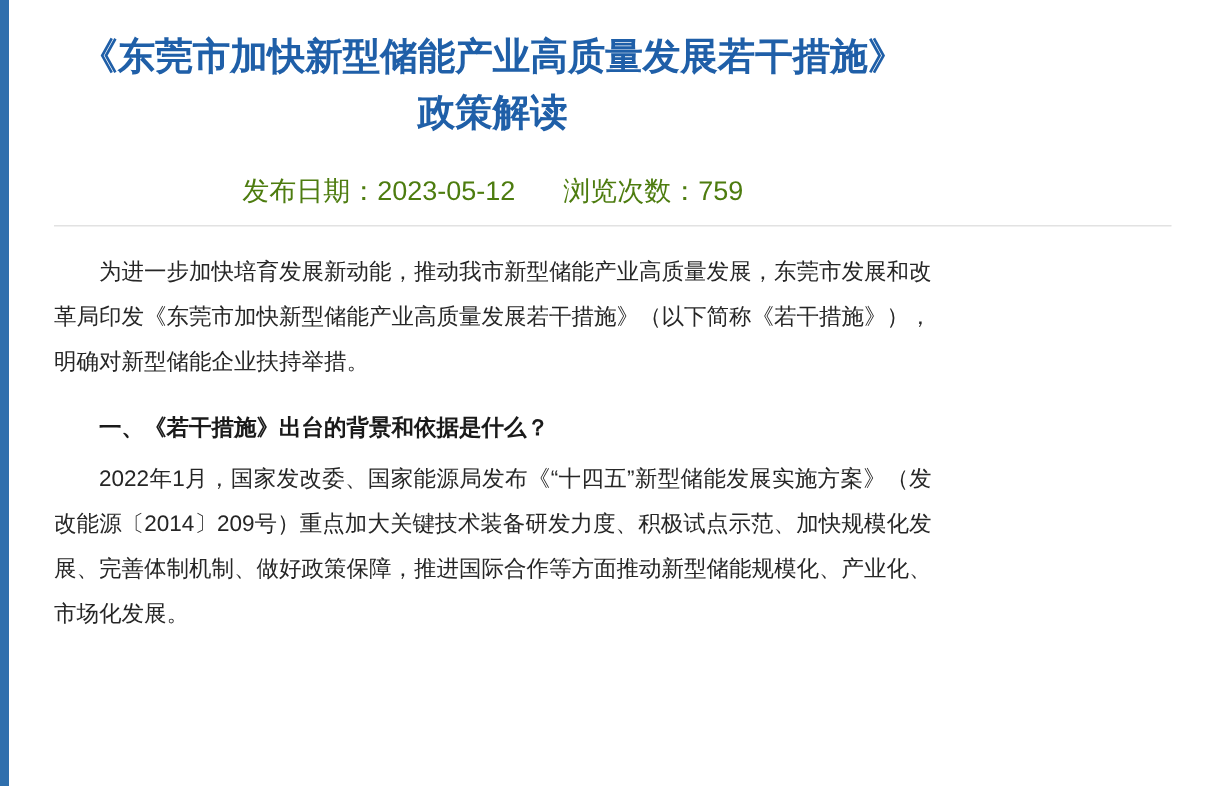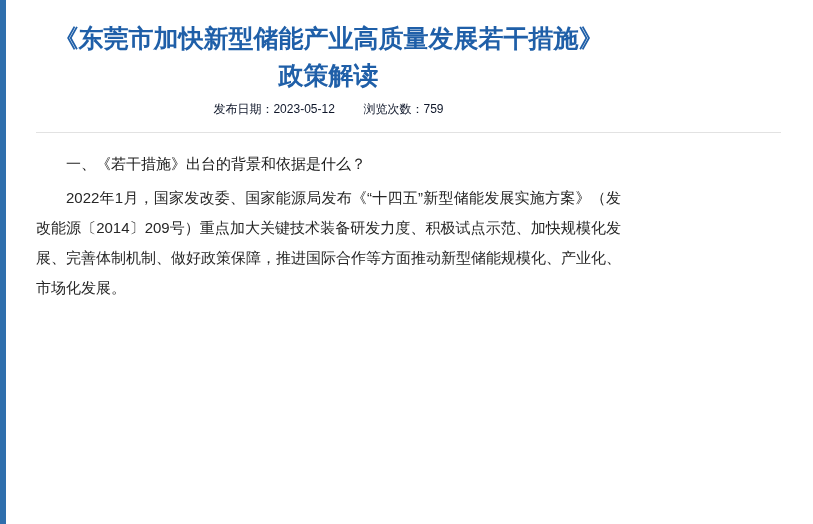--- a/index.html
+++ b/index.html
@@ -40,24 +40,24 @@
   .doc-title {
     text-align: center;
     color: #1f5fa8;
     font-size: 25px;
     font-weight: bold;
     line-height: 37px;
     letter-spacing: 0px;
     margin: 6px 14px 0 14px;
   }
   .meta-row {
-    margin-top: 6px;
+    margin-top: 24px;
     text-align: center;
-    color: #0f172a;
-    font-size: 12px;
+    color: #4d7c0f;
+    font-size: 18px;
     line-height: 18px;
   }
   .meta-row span {
     display: inline-block;
   }
   .meta-gap {
     display: inline-block;
     width: 22px;
   }
   .divider {
@@ -74,21 +74,21 @@
     text-align: justify;
     text-justify: inter-ideograph;
   }
   .para {
     text-indent: 2em;
     margin: 0 0 9px 0;
   }
   .section-head {
     text-indent: 2em;
     margin: 14px 0 4px 0;
-    font-weight: normal;
+    font-weight: bold;
     color: #1a1a1a;
     font-size: 15px;
     line-height: 30px;
   }
 </style>
 </head>
 <body>
 
 <div class="page">
 
@@ -100,20 +100,21 @@
 
     <div class="meta-row">
       <span>发布日期：2023-05-12</span>
       <span class="meta-gap"></span>
       <span>浏览次数：759</span>
     </div>
 
     <div class="divider"></div>
 
     <div class="body-text">
+      <p class="para">为进一步加快培育发展新动能，推动我市新型储能产业高质量发展，东莞市发展和改革局印发《东莞市加快新型储能产业高质量发展若干措施》（以下简称《若干措施》），明确对新型储能企业扶持举措。</p>
 
       <p class="section-head">一、《若干措施》出台的背景和依据是什么？</p>
 
 
       <p class="para">2022年1月，国家发改委、国家能源局发布《“十四五”新型储能发展实施方案》（发改能源〔2014〕209号）重点加大关键技术装备研发力度、积极试点示范、加快规模化发展、完善体制机制、做好政策保障，推进国际合作等方面推动新型储能规模化、产业化、市场化发展。</p>
     </div>
 
   </div>
 </div>
 

